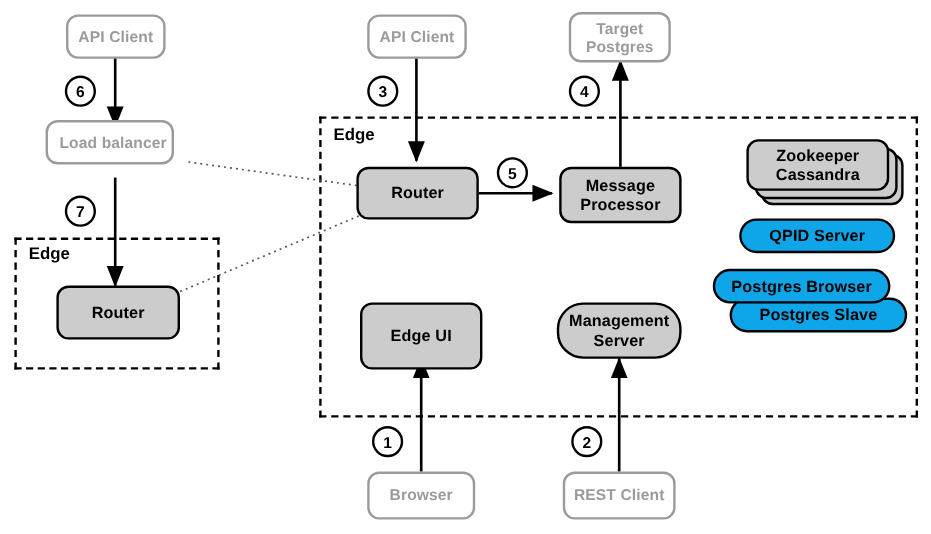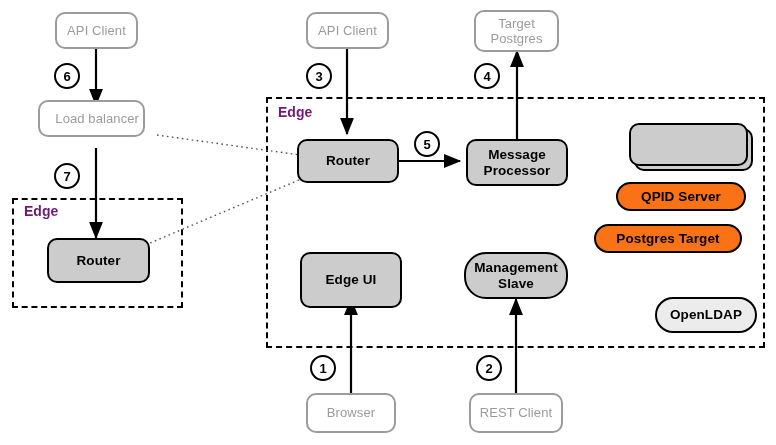--- a/index.html
+++ b/index.html
@@ -45,26 +45,26 @@
     color: #000000;
     font-weight: bold;
     font-size: 13.5px;
   }
   
   .node.ghost {
     background: #ffffff;
     border: 2px solid #9b9b9b;
     border-radius: 10px;
     color: #9b9b9b;
-    font-weight: normal;
+    font-weight: bold;
     font-size: 13px;
   }
   
   .node.pill {
-    background: #f97316;
+    background: #0ea5e9;
     border: 2px solid #000000;
     border-radius: 22px;
     color: #000000;
     font-weight: bold;
     font-size: 13.5px;
   }
   .node.pill.light { background: #ececec; }
 
   
   .stackshadow {
@@ -79,21 +79,21 @@
   .zone {
     position: absolute;
     box-sizing: border-box;
     border: 2px dashed #000000;
     background: transparent;
   }
   .zone-title {
     position: absolute;
     font-weight: bold;
     font-size: 14px;
-    color: #701a75;
+    color: #000000;
     white-space: nowrap;
   }
 
   
   .step {
     position: absolute;
     width: 26px;
     height: 26px;
     box-sizing: border-box;
     border: 2px solid #000000;
@@ -187,40 +187,44 @@
     </span>
   </div>
 
   <div class="node solid" style="left:300px; top:252px; width:102px; height:56px;">
     <span class="lbl">Edge UI</span>
   </div>
 
   <div class="node solid" style="left:464px; top:252px; width:104px; height:47px;border-radius:22px;">
     <span class="lbl">
       <span>Management</span><br>
-      <span>Slave</span>
+      <span>Server</span>
     </span>
   </div>
 
   <div class="stackshadow" style="left:634px; top:128px; width:119px; height:43px; z-index:1;"></div>
   <div class="stackshadow" style="left:629px; top:123px; width:119px; height:43px; z-index:2;"></div>
 
+  <div class="node solid" style="left:622px; top:116px; width:119px; height:43px; z-index:3; flex-direction:column;">
+    <span class="lbl">Zookeeper</span>
+    <span class="lbl">Cassandra</span>
+  </div>
 
   <div class="node pill" style="left:616px; top:182px; width:130px; height:29px;">
     <span class="lbl">QPID Server</span>
   </div>
 
+  <div class="node pill" style="left:608px; top:248px; width:148px; height:29px; z-index:1;">
+    <span class="lbl">Postgres Slave</span>
+  </div>
 
   <div class="node pill" style="left:594px; top:224px; width:148px; height:29px; z-index:2;">
-    <span class="lbl">Postgres Target</span>
-  </div>
-
-  <div class="node pill light" style="left:655px; top:297px; width:102px; height:36px;">
-    <span class="lbl">OpenLDAP</span>
-  </div>
+    <span class="lbl">Postgres Browser</span>
+  </div>
+
 
   <div class="step" style="left:54px; top:63px;">6</div>
   <div class="step" style="left:54px; top:163px;">7</div>
   <div class="step" style="left:306px; top:63px;">3</div>
   <div class="step" style="left:474px; top:63px;">4</div>
   <div class="step" style="left:414px; top:131px;">5</div>
   <div class="step" style="left:310px; top:355px;">1</div>
   <div class="step" style="left:476px; top:355px;">2</div>
 
 </div>

